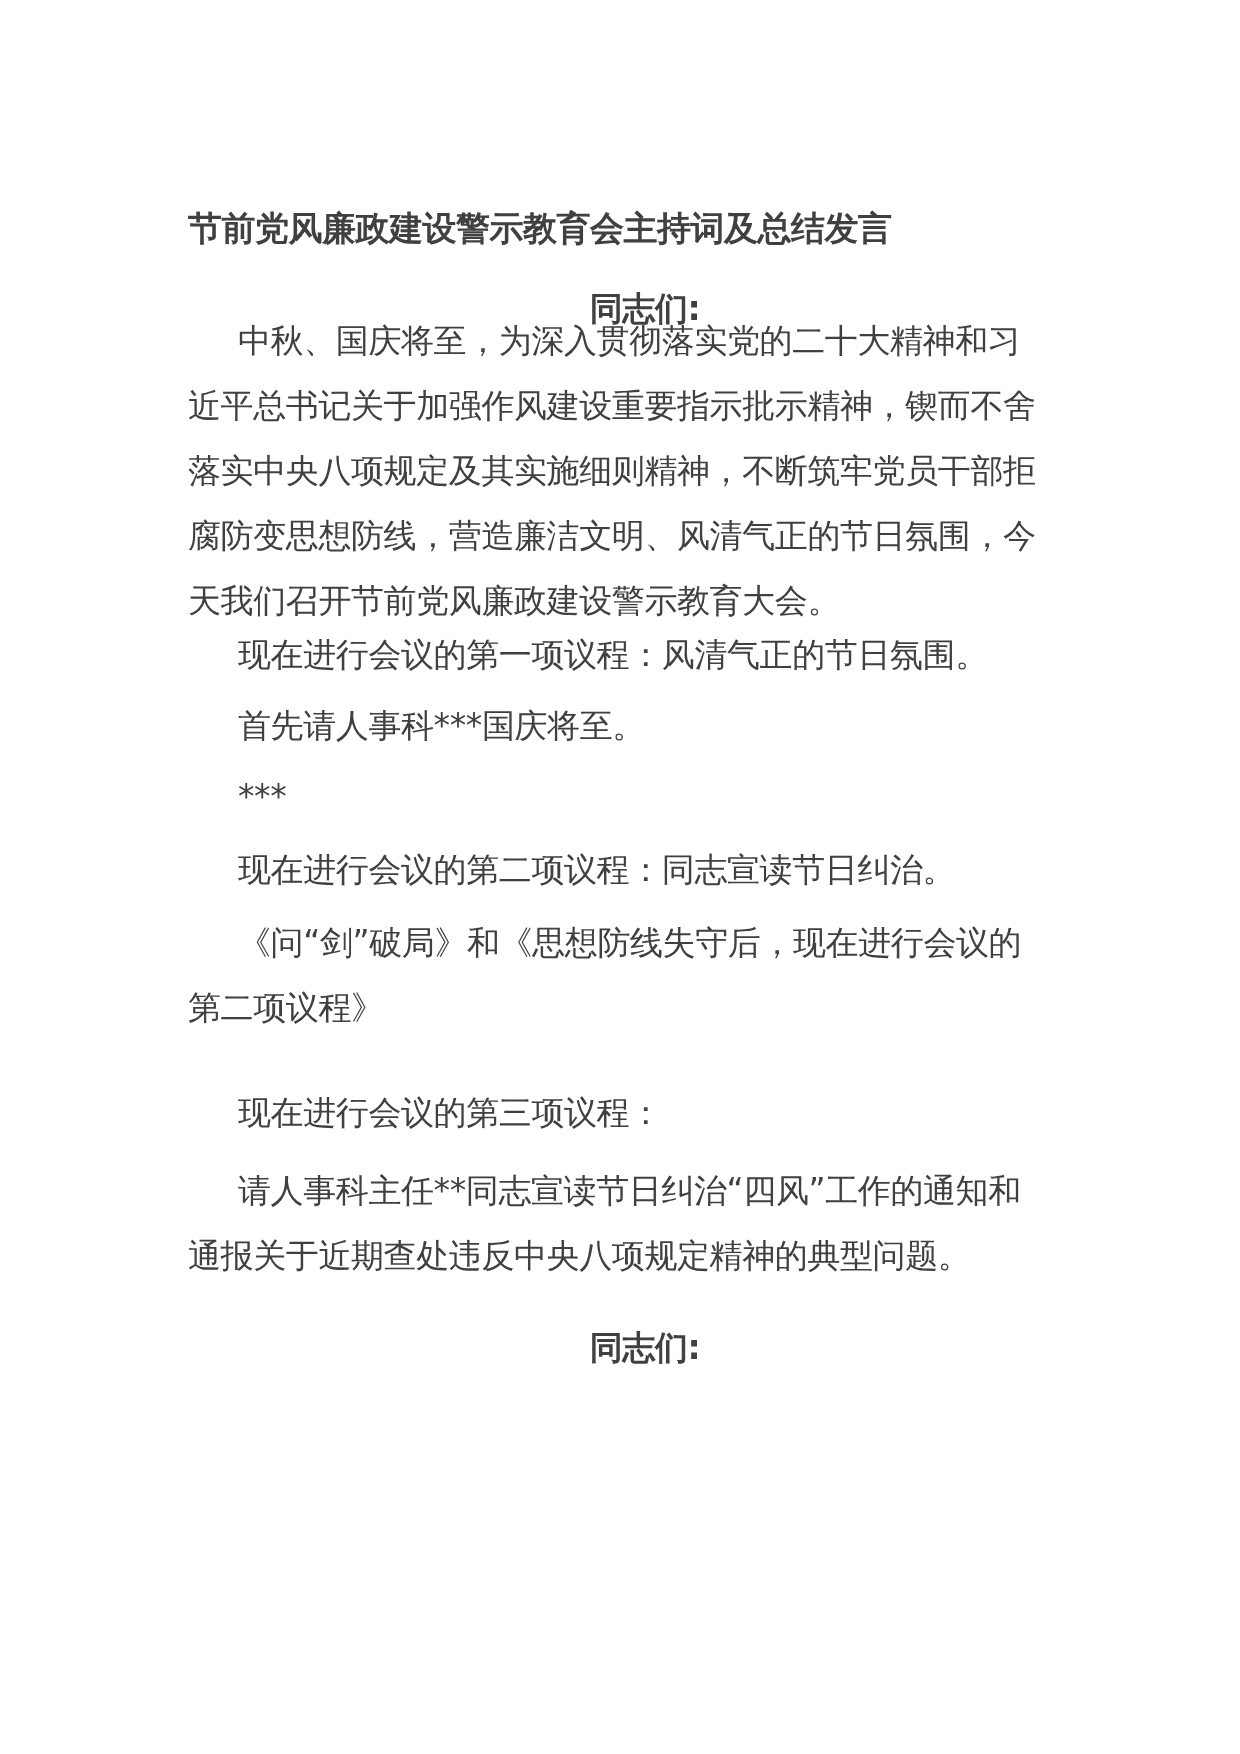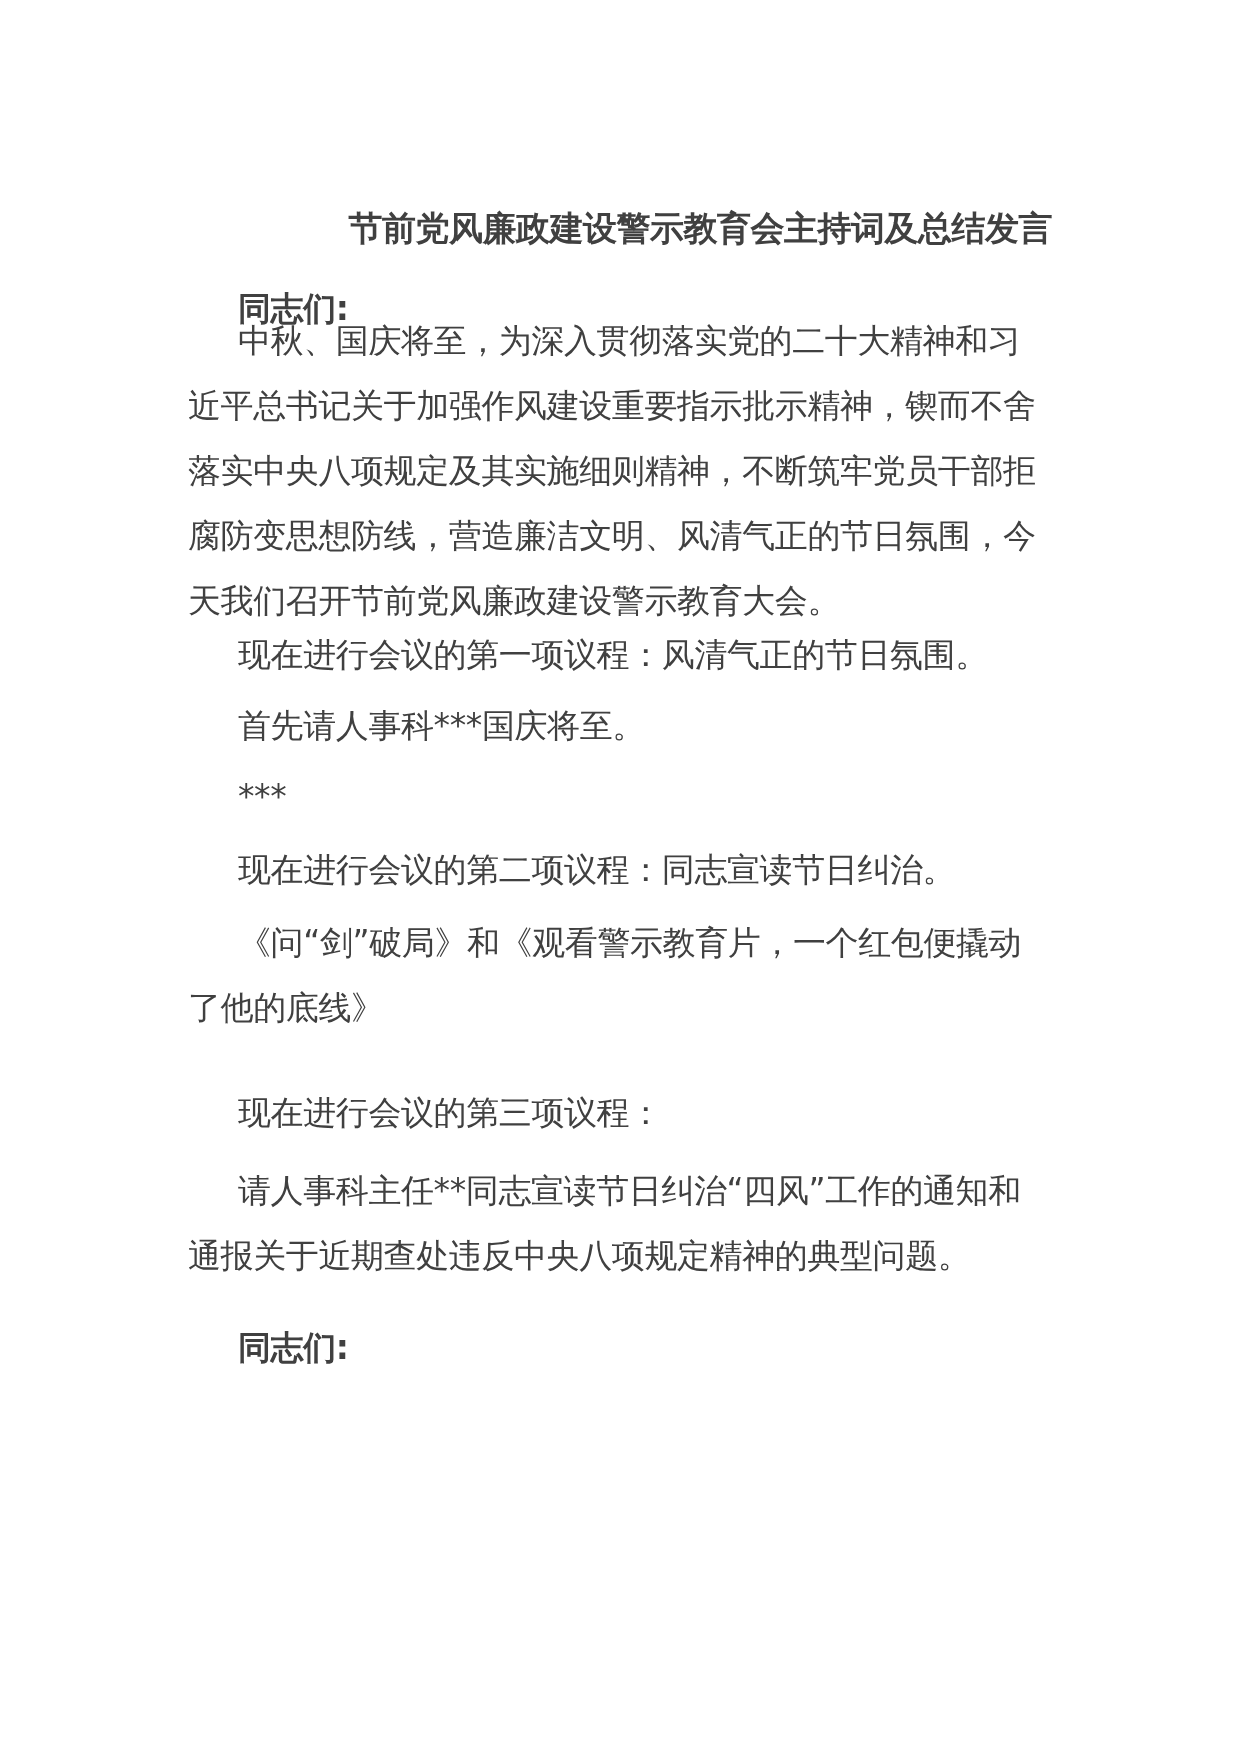--- a/index.html
+++ b/index.html
@@ -19,21 +19,21 @@
       position: absolute;
       left: 188px;
       top: 0;
       width: 864px;
     }
     .title {
       position: absolute;
       left: 0;
       width: 864px;
       top: 203px;
-      text-align: right;
+      text-align: left;
       font-size: 34px;
       font-weight: bold;
       color: #404040;
       line-height: 50px;
       white-space: nowrap;
       letter-spacing: -0.5px;
     }
     .para {
       position: absolute;
       left: 0;
@@ -41,40 +41,41 @@
       font-size: 33px;
       line-height: 65px;
       color: #404040;
       text-indent: 50px;
       margin: 0;
       word-break: break-all;
       letter-spacing: -0.4px;
     }
     .para.bold {
       font-weight: bold;
+      text-align: center;
     }
   </style>
 </head>
 <body>
 
 <div class="page">
   <div class="title">节前党风廉政建设警示教育会主持词及总结发言</div>
 
   <p class="para bold" style="top:276px;">同志们:</p>
 
   <p class="para" style="top:308px;">中秋、国庆将至，为深入贯彻落实党的二十大精神和习近平总书记关于加强作风建设重要指示批示精神，锲而不舍落实中央八项规定及其实施细则精神，不断筑牢党员干部拒腐防变思想防线，营造廉洁文明、风清气正的节日氛围，今天我们召开节前党风廉政建设警示教育大会。</p>
 
   <p class="para" style="top:622px;">现在进行会议的第一项议程：风清气正的节日氛围。</p>
 
   <p class="para" style="top:693px;">首先请人事科***国庆将至。</p>
 
   <p class="para" style="top:764px;">***</p>
 
   <p class="para" style="top:837px;">现在进行会议的第二项议程：同志宣读节日纠治。</p>
 
-  <p class="para" style="top:910px;">《问“剑”破局》和《观看警示教育片，一个红包便撬动了他的底线》</p>
+  <p class="para" style="top:910px;">《问“剑”破局》和《思想防线失守后，现在进行会议的第二项议程》</p>
 
   <p class="para" style="top:1080px;">现在进行会议的第三项议程：</p>
 
   <p class="para" style="top:1158px;">请人事科主任**同志宣读节日纠治“四风”工作的通知和通报关于近期查处违反中央八项规定精神的典型问题。</p>
 
   <p class="para bold" style="top:1315px;">同志们:</p>
 </div>
 
 </body></html>

